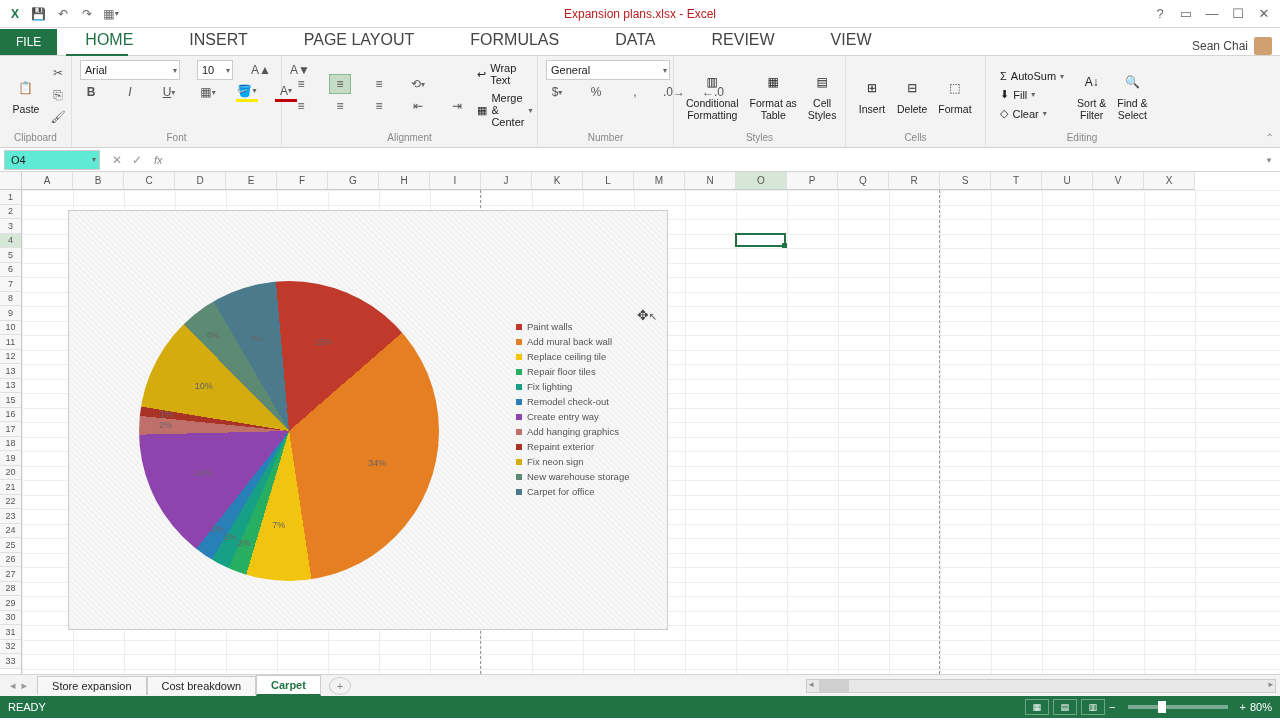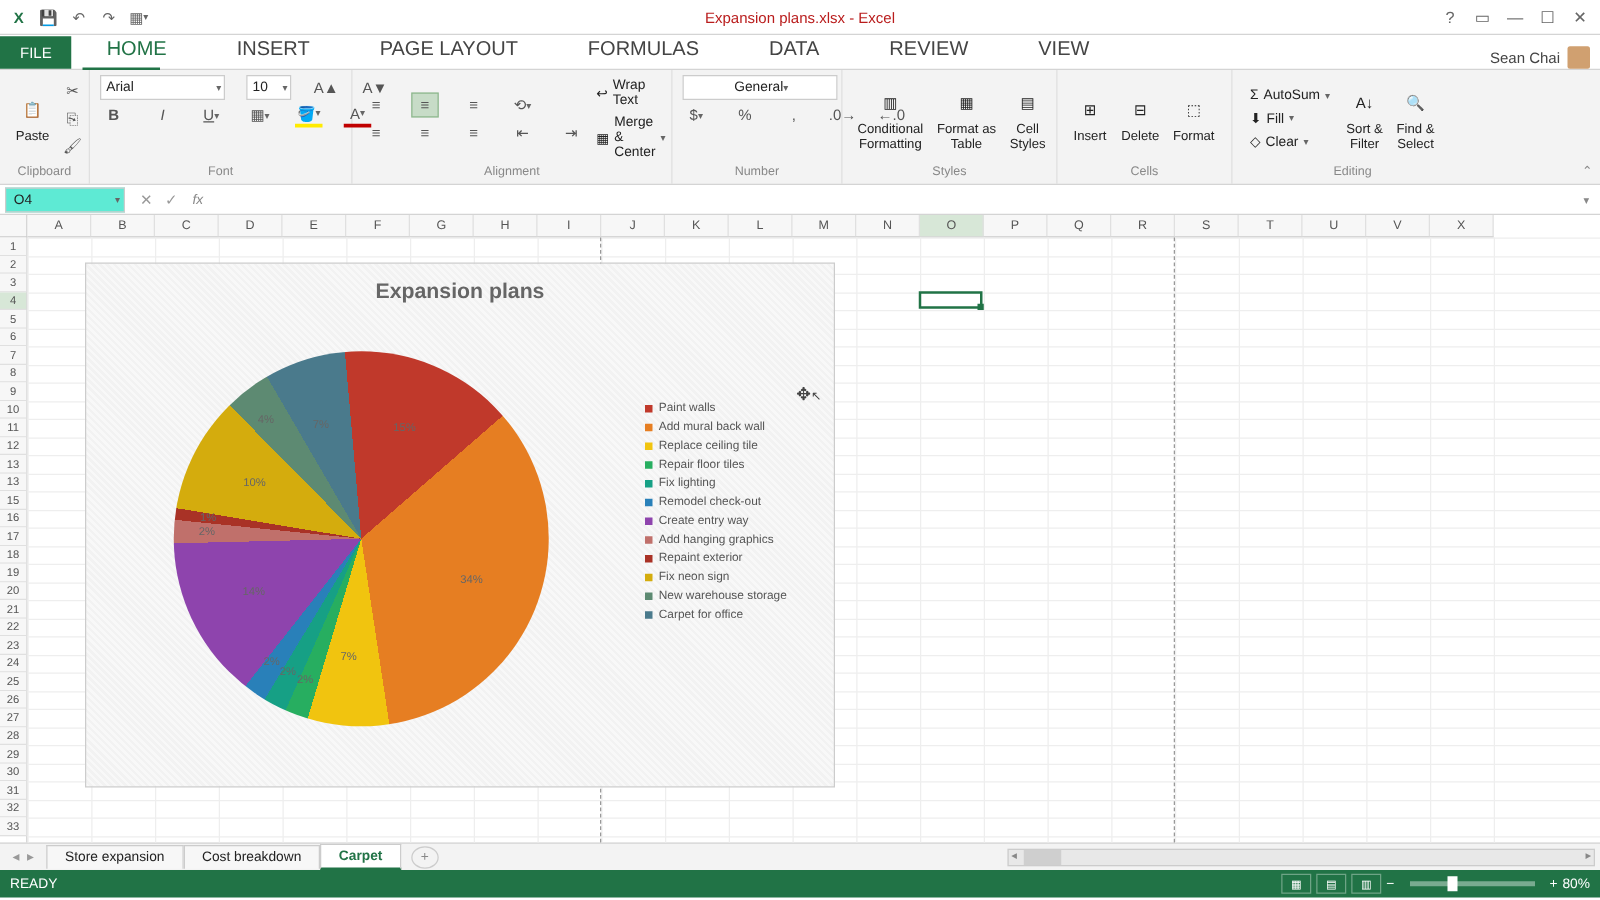--- a/index.html
+++ b/index.html
@@ -28,21 +28,21 @@
 .group-label { text-align: center; font-size: 10px; color: #888; padding: 2px 0; }
 .group-body { flex: 1; display: flex; align-items: center; gap: 3px; }
 .big-btn { display: flex; flex-direction: column; align-items: center; justify-content: center; padding: 2px 4px; cursor: pointer; }
 .big-btn .ico { width: 28px; height: 28px; margin-bottom: 2px; display:flex; align-items:center; justify-content:center; }
 .big-btn .lbl { font-size: 10.5px; text-align: center; line-height: 1.1; }
 .small-btn { width: 22px; height: 20px; display: flex; align-items: center; justify-content: center; cursor: pointer; font-size: 12px; color: #555; }
 .row { display: flex; gap: 17px; }
 .col { display: flex; flex-direction: column; gap: 2px; }
 .font-name { width: 100px; height: 20px; border: 1px solid #ccc; background: #fff; font-size: 11px; padding-left: 4px; display:flex; align-items:center; justify-content:space-between; padding-right:2px; }
 .font-size { width: 36px; height: 20px; border: 1px solid #ccc; background: #fff; font-size: 11px; padding-left: 4px; display:flex; align-items:center; justify-content:space-between; padding-right:2px; }
-.combo { height: 20px; border: 1px solid #ccc; background: #fff; font-size: 11px; padding-left: 4px; display:flex; align-items:center; justify-content:center; padding-right:2px; }
+.combo { height: 20px; border: 1px solid #ccc; background: #fff; font-size: 11px; padding-left: 4px; display:flex; align-items:center; justify-content:space-between; padding-right:2px; }
 .dd { font-size: 8px; color: #666; }
 .align-btn.active { background: #c7dcc7; border: 1px solid #8eb88e; }
 .wide-btn { display: flex; align-items: center; gap: 4px; padding: 2px 6px; cursor: pointer; font-size: 11px; }
 .collapse-ribbon { position: absolute; right: 6px; bottom: 4px; font-size: 10px; color: #888; cursor: pointer; }
 
 
 .formula-row { height: 24px; border-bottom: 1px solid #d4d4d4; display: flex; align-items: center; }
 .namebox { width: 96px; height: 20px; border: 1px solid #ccc; margin: 0 4px; display: flex; align-items: center; padding-left: 6px; font-size: 11px; background:#5eead4; justify-content:space-between; padding-right:3px;}
 .fx-btns { display: flex; gap: 2px; padding: 0 4px; color:#999; }
 .fx-btns span { width: 18px; text-align: center; cursor: pointer; }
@@ -447,21 +447,20 @@
           </div>
 
         <div class="dashed-v" style="left:458px;"></div>
         <div class="dashed-v" style="left:917px;"></div>
 
         <div class="sel-cell" id="sel-cell" style="left: 713px; top: 42.5px; width: 51px; height: 14.5px;">
             <div class="sel-handle"></div>
           </div>
 
         <div class="chart-obj">
-          <div class="chart-title">Expansion plans</div>
           <div class="pie-wrap">
             <div class="pie" id="pie" style="background: conic-gradient(from -5deg, rgb(192, 57, 43) 0%, rgb(192, 57, 43) 15%, rgb(230, 126, 34) 15%, rgb(230, 126, 34) 49%, rgb(241, 196, 15) 49%, rgb(241, 196, 15) 56%, rgb(39, 174, 96) 56%, rgb(39, 174, 96) 58%, rgb(22, 160, 133) 58%, rgb(22, 160, 133) 60%, rgb(41, 128, 185) 60%, rgb(41, 128, 185) 62%, rgb(142, 68, 173) 62%, rgb(142, 68, 173) 76%, rgb(192, 112, 107) 76%, rgb(192, 112, 107) 78%, rgb(169, 50, 38) 78%, rgb(169, 50, 38) 79%, rgb(212, 172, 13) 79%, rgb(212, 172, 13) 89%, rgb(93, 138, 114) 89%, rgb(93, 138, 114) 93%, rgb(74, 122, 140) 93%, rgb(74, 122, 140) 100%);"></div>
             <div id="pie-labels">
                 <div class="pie-label" style="left: 175.588px; top: 55.9175px;">15%</div>
                 <div class="pie-label" style="left: 229.157px; top: 176.803px;">34%</div>
                 <div class="pie-label" style="left: 133.373px; top: 238.769px;">7%</div>
                 <div class="pie-label" style="left: 98.5642px; top: 256.619px;">2%</div>
                 <div class="pie-label" style="left: 84.776px; top: 250.538px;">2%</div>
                 <div class="pie-label" style="left: 71.8588px; top: 242.776px;">2%</div>
                 <div class="pie-label" style="left: 55.0553px; top: 186.537px;">14%</div>

